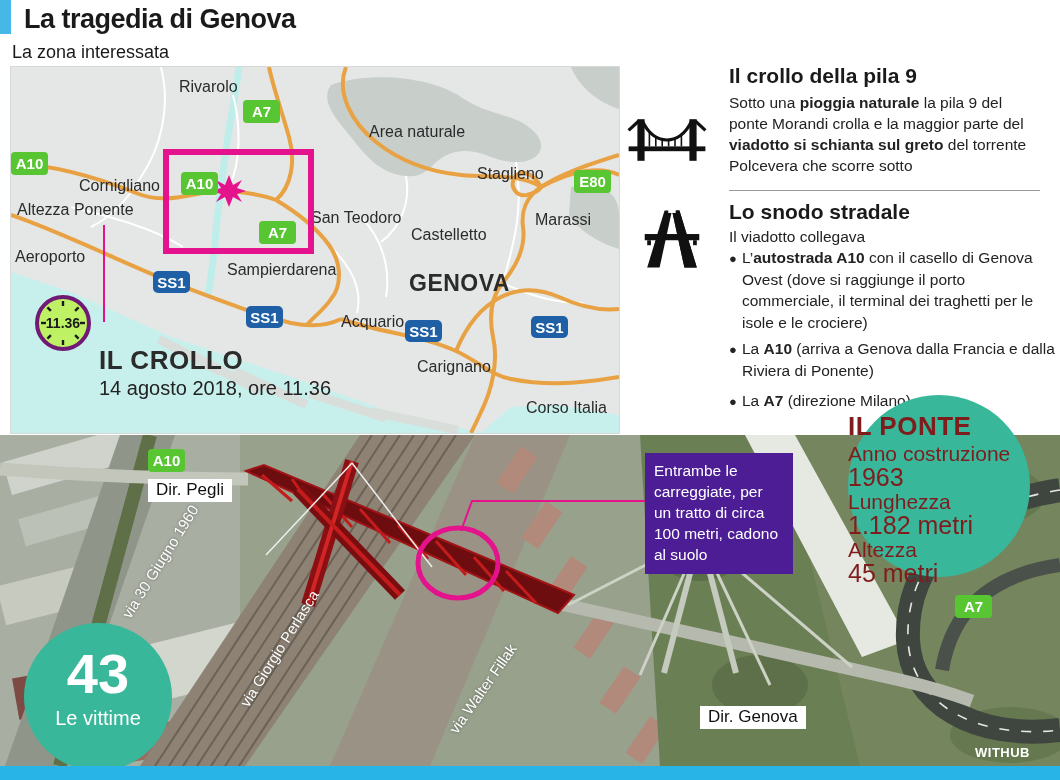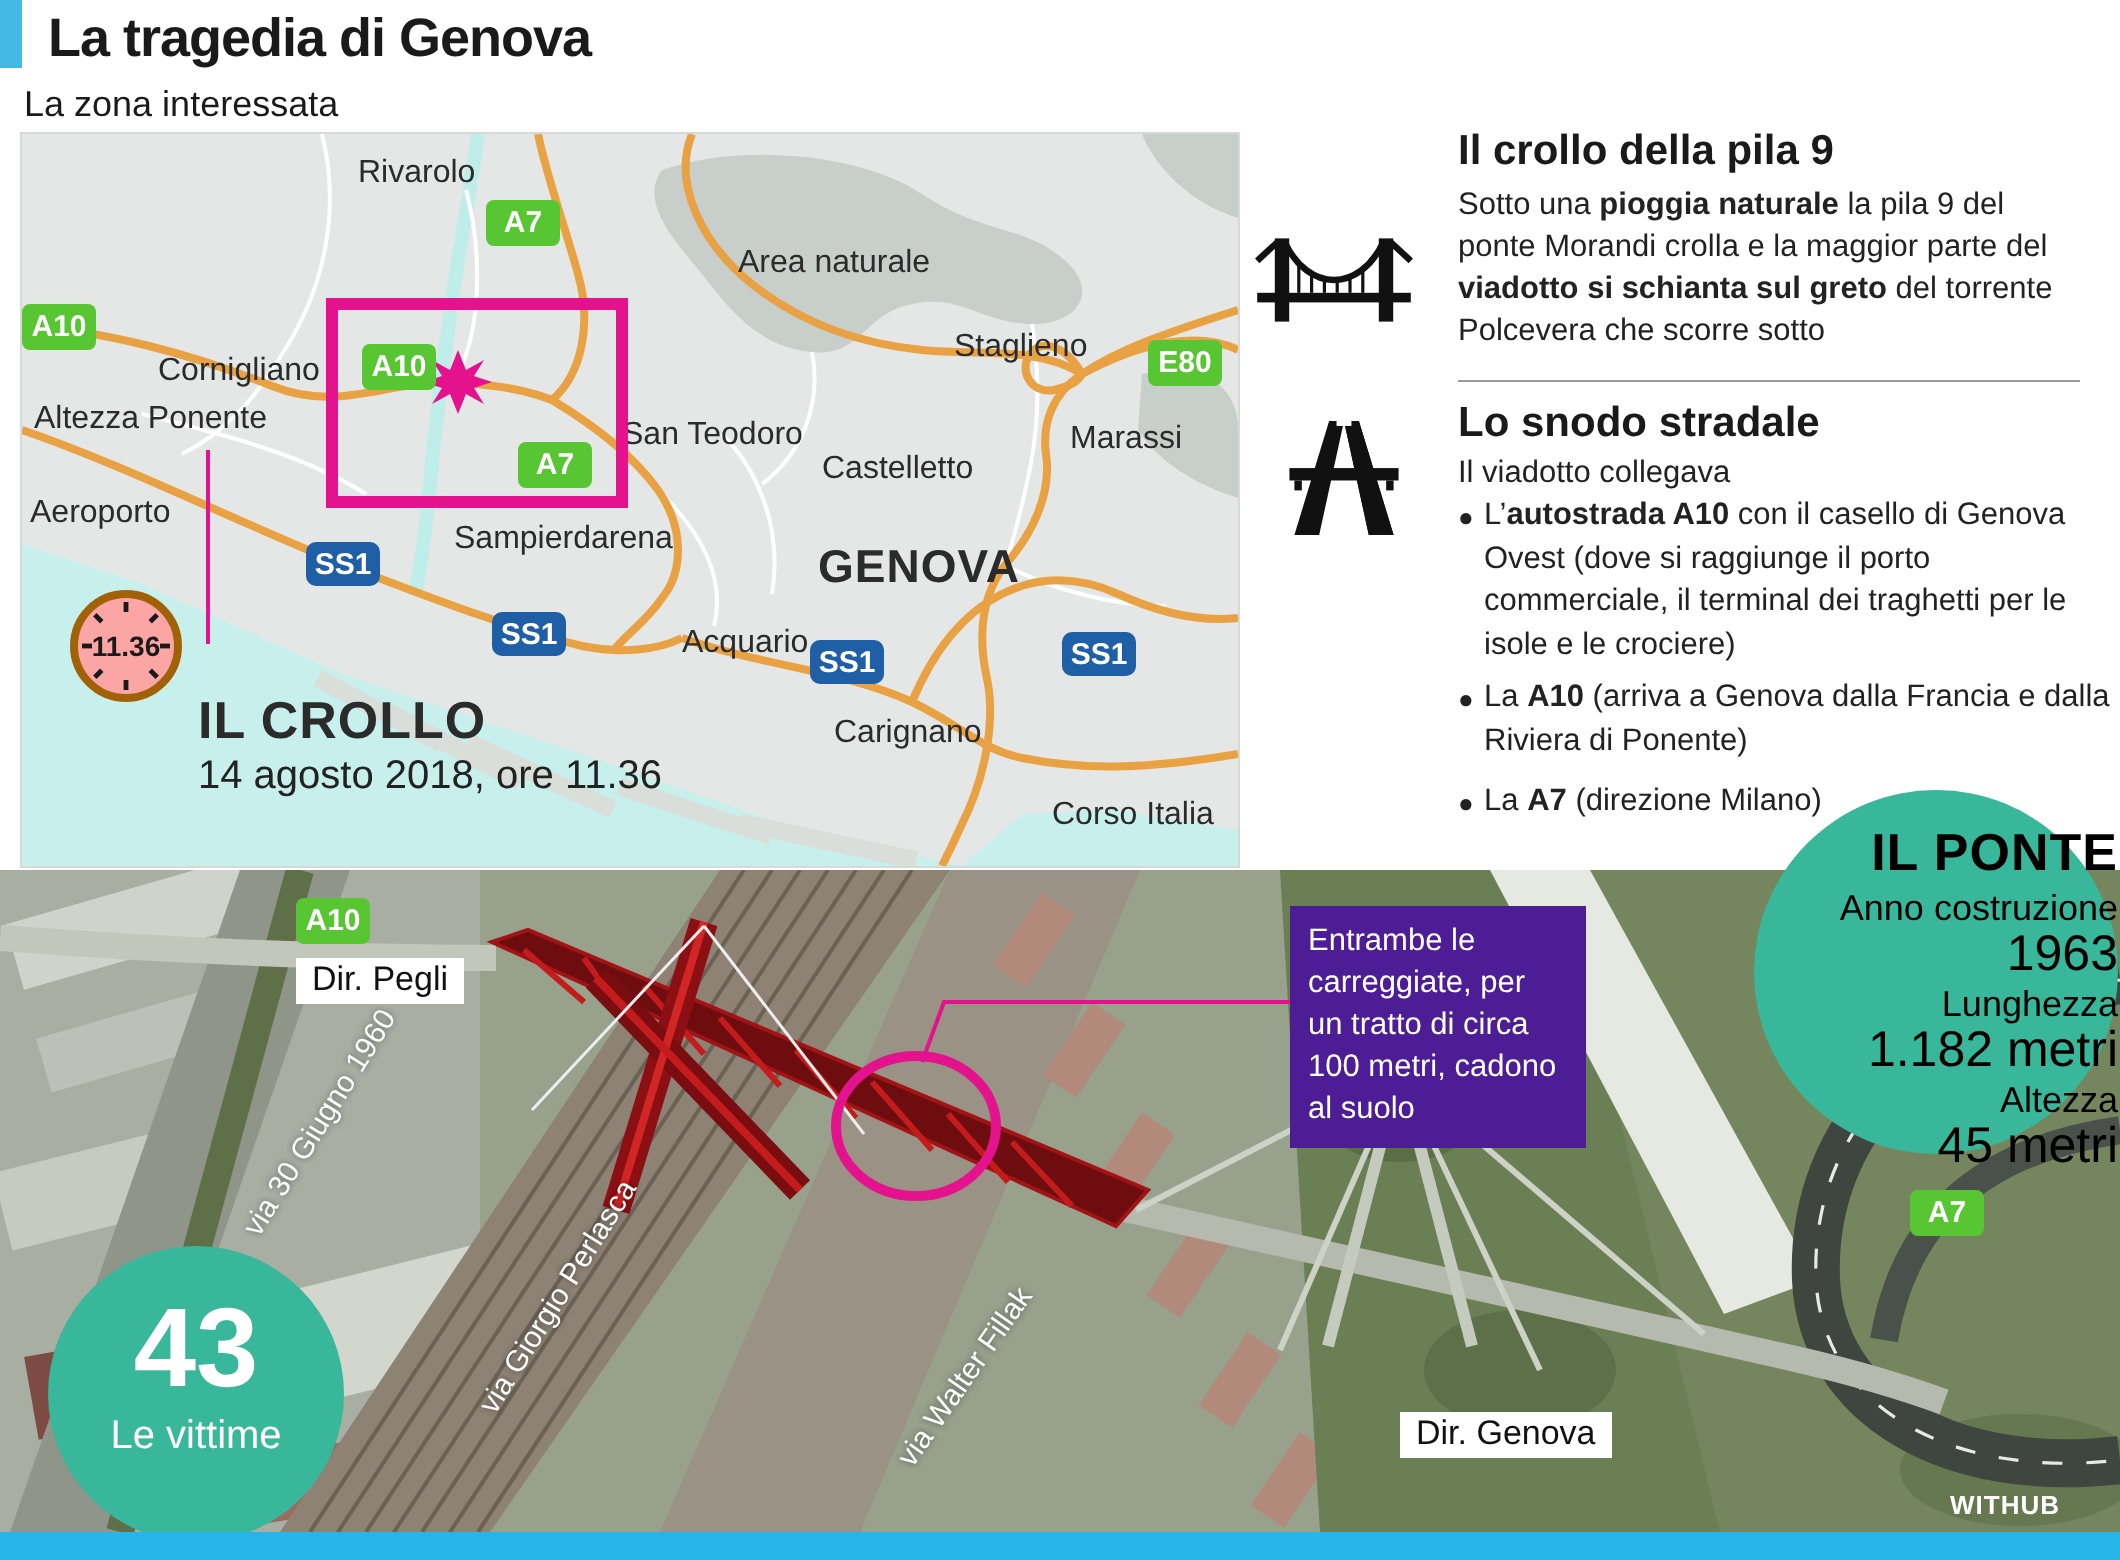--- a/index.html
+++ b/index.html
@@ -14,45 +14,45 @@
   #map{left:10px;top:66px;width:610px;height:368px;background:#e4e7e5;border:1px solid #d5d9d7;box-sizing:border-box;overflow:hidden;}
   #map svg{position:absolute;left:0;top:0;}
   .maplabel{position:absolute;font-size:16px;color:#2b2b2b;white-space:nowrap;}
   .maplabel.big{font-size:23px;font-weight:bold;letter-spacing:0.5px;}
   .badge{position:absolute;display:flex;align-items:center;justify-content:center;
          font-weight:bold;font-size:15px;color:#fff;border-radius:4px;white-space:nowrap;}
   .badge.green{background:#58c532;width:37px;height:23px;}
   .badge.blue{background:#1f5fa6;width:37px;height:22px;border-radius:5px;}
   #highlight-rect{left:152px;top:82px;width:151px;height:105px;border:6px solid #e5128d;box-sizing:border-box;background:transparent;}
   #leader-line{left:92px;top:158px;width:2px;height:97px;background:#e5128d;}
-  #clock{left:24px;top:228px;width:56px;height:56px;border-radius:50%;border:4px solid #a16207;box-sizing:border-box;background:#fca5a5;text-decoration:underline;}
+  #clock{left:24px;top:228px;width:56px;height:56px;border-radius:50%;border:4px solid #701a75;box-sizing:border-box;background:#bef264;text-decoration:underline;}
   #clock .time{position:absolute;left:0;top:16px;width:100%;text-align:center;font-size:14px;font-weight:bold;}
   #crollo-title{left:88px;top:278px;font-size:26px;font-weight:bold;letter-spacing:0.5px;}
   #crollo-date{left:88px;top:310px;font-size:20px;color:#222;}
   
   .col-head{font-size:21px;font-weight:bold;}
   .col-body{font-size:15.5px;line-height:21px;color:#222;}
   #sec1-head{left:729px;top:64px;}
   #sec1-body{left:729px;top:92px;width:312px;}
   #divider1{left:729px;top:190px;width:311px;height:1px;background:#9a9a9a;}
   #sec2-head{left:729px;top:200px;}
   #sec2-intro{left:729px;top:226px;width:312px;}
   .bullet{position:absolute;width:318px;font-size:15.5px;line-height:21.5px;color:#222;}
   .bullet .dot{position:absolute;left:-13px;top:1px;font-size:13px;}
   #bullet1{left:742px;top:247px;}
   #bullet2{left:742px;top:338px;}
   #bullet3{left:742px;top:390px;}
   
   #bridge-icon{left:627px;top:112px;}
   #motorway-icon{left:641px;top:207px;}
   
-  #ponte-circle{left:877px;top:395px;width:182px;height:182px;border-radius:50%;background:#38b79a;
-                color:#000000;text-align:right;z-index:30;}
+  #ponte-circle{left:848px;top:395px;width:182px;height:182px;border-radius:50%;background:#38b79a;
+                color:#7f1d1d;text-align:left;z-index:30;}
   #ponte-circle .t{margin-top:16px;font-size:26px;font-weight:bold;letter-spacing:0.5px;}
-  #ponte-circle .l{font-size:18px;line-height:20px;margin-top:2px;}
+  #ponte-circle .l{font-size:21px;line-height:20px;margin-top:2px;}
   #ponte-circle .v{font-size:25px;line-height:26px;}
   
   #photo{left:0;top:435px;width:1060px;height:331px;overflow:hidden;background:#97a18c;}
   .photo-label{position:absolute;background:#fff;color:#111;font-size:17px;padding:1px 8px 2px;white-space:nowrap;}
   .street{position:absolute;color:#fff;font-size:15px;white-space:nowrap;text-shadow:0 0 3px rgba(0,0,0,0.45);}
   #callout{left:645px;top:18px;width:130px;padding:7px 9px 9px;background:#4c1d95;color:#fff;
            font-size:15.5px;line-height:21px;z-index:25;}
   #victims-circle{left:24px;top:188px;width:148px;height:148px;border-radius:50%;background:#38b79a;
                   color:#fff;text-align:center;z-index:25;}
   #victims-circle .n{margin-top:22px;font-size:56px;font-weight:bold;line-height:58px;}

